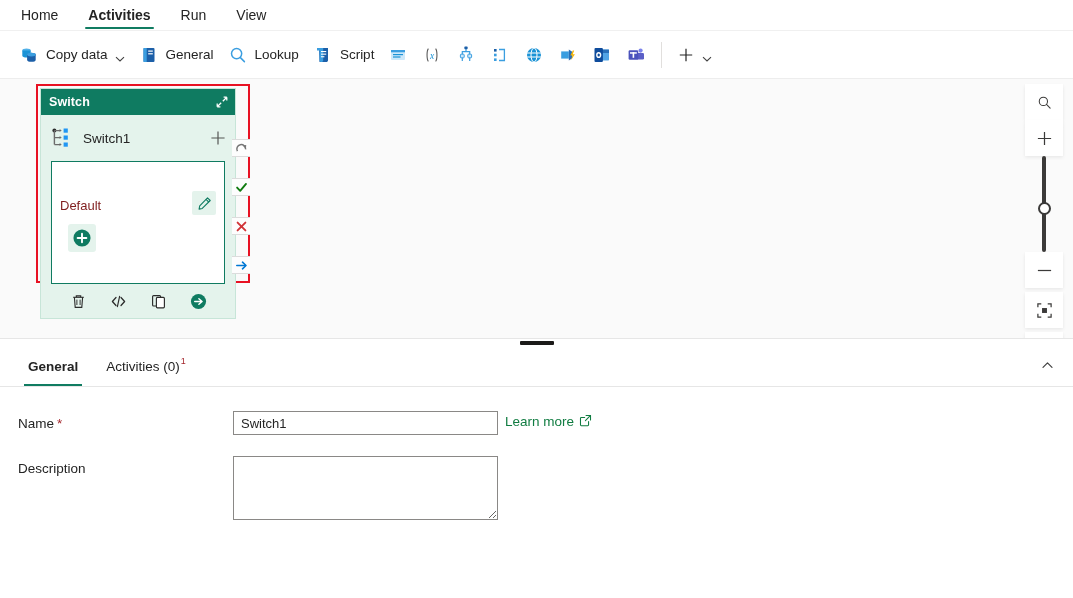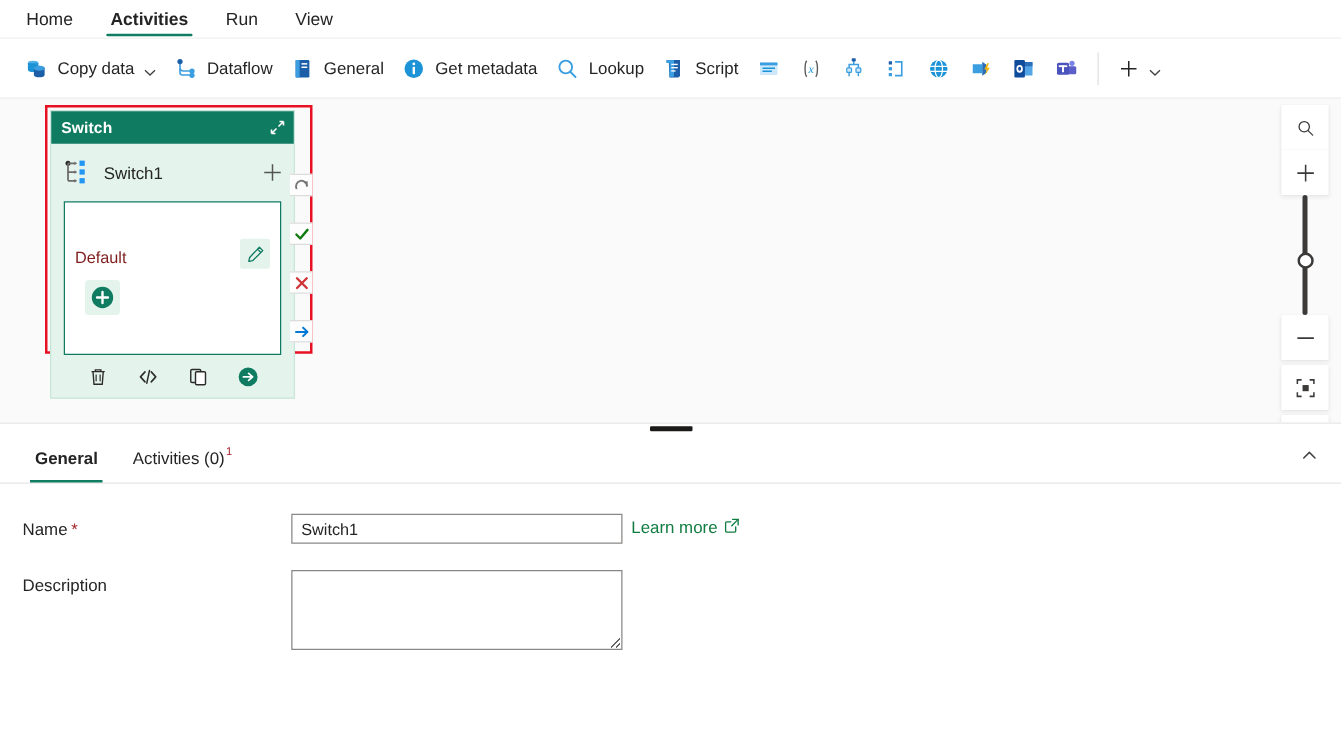--- a/index.html
+++ b/index.html
@@ -313,55 +313,33 @@
       </svg>
     </span>
     <span class="tb-label">Copy data</span>
     <span class="tb-chev">
       <svg viewBox="0 0 10 10">
           <path d="M1 3.2 L5 7 L9 3.2" stroke="#424242" stroke-width="1.1" fill="none"></path>
         </svg>
     </span>
   </div>
 
-  <div class="tb-item">
-    <span class="tb-ico">
-      <svg viewBox="0 0 20 20">
-        <path d="M5 4.8v4.4c0 1.6 1.2 2.6 2.8 2.6h5.4" stroke="#3b9ee0" stroke-width="1.3" fill="none"></path>
-        <path d="M5 9.8v3.2c0 1.1.9 2 2 2h6" stroke="#3b9ee0" stroke-width="1.3" fill="none"></path>
-        <circle cx="5" cy="4.2" r="2.1" fill="#1c5fa8"></circle>
-        <circle cx="14.6" cy="11.8" r="2.1" fill="#3b9ee0"></circle>
-        <circle cx="14.6" cy="15.2" r="2.1" fill="#3b9ee0"></circle>
-      </svg>
-    </span>
-    <span class="tb-label">Dataflow</span>
-  </div>
 
   <div class="tb-item">
     <span class="tb-ico">
       <svg viewBox="0 0 20 20">
         <rect x="4.5" y="3" width="11" height="14" rx="1" fill="#1c5fa8"></rect>
         <rect x="4.5" y="3" width="3.2" height="14" fill="#3b9ee0"></rect>
         <rect x="9.2" y="5.5" width="4.6" height="1.2" fill="#ffffff"></rect>
         <rect x="9.2" y="8.2" width="4.6" height="1.2" fill="#ffffff"></rect>
       </svg>
     </span>
     <span class="tb-label">General</span>
   </div>
 
-  <div class="tb-item">
-    <span class="tb-ico">
-      <svg viewBox="0 0 20 20">
-        <circle cx="10" cy="10" r="7.4" fill="#1b93d6"></circle>
-        <rect x="9.1" y="8.3" width="1.9" height="6" rx=".6" fill="#ffffff"></rect>
-        <circle cx="10.05" cy="6.1" r="1.15" fill="#ffffff"></circle>
-      </svg>
-    </span>
-    <span class="tb-label">Get metadata</span>
-  </div>
 
   <div class="tb-item">
     <span class="tb-ico">
       <svg viewBox="0 0 20 20">
         <circle cx="8.6" cy="8.6" r="5.1" stroke="#3b9ee0" stroke-width="1.5" fill="none"></circle>
         <path d="M12.4 12.6 L16.4 16.6" stroke="#3b9ee0" stroke-width="1.5" fill="none" stroke-linecap="round"></path>
       </svg>
     </span>
     <span class="tb-label">Lookup</span>
   </div>

